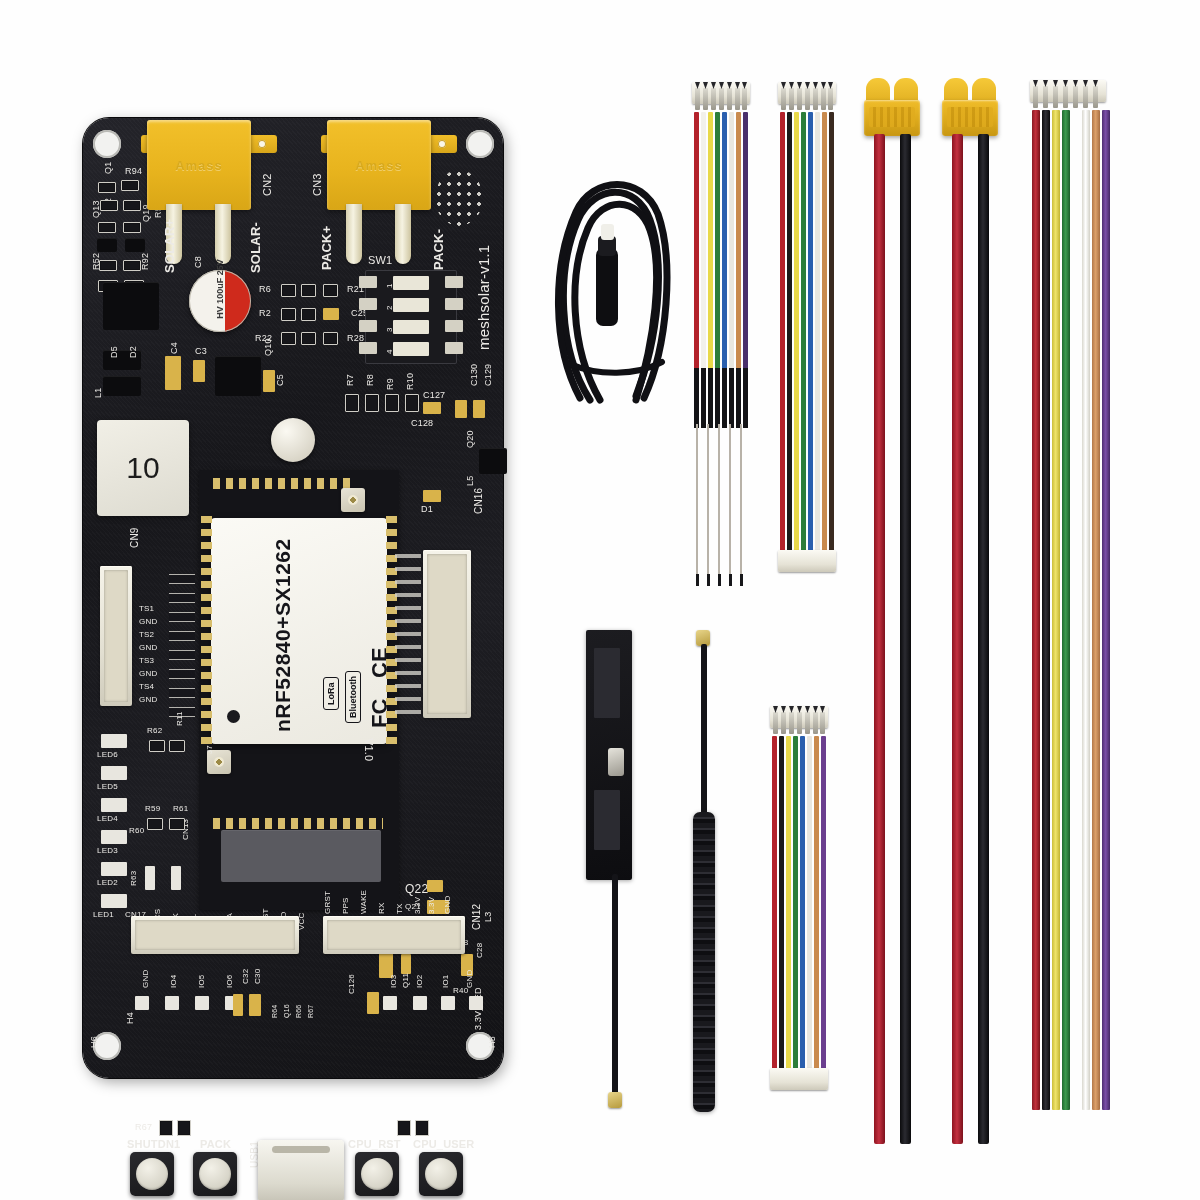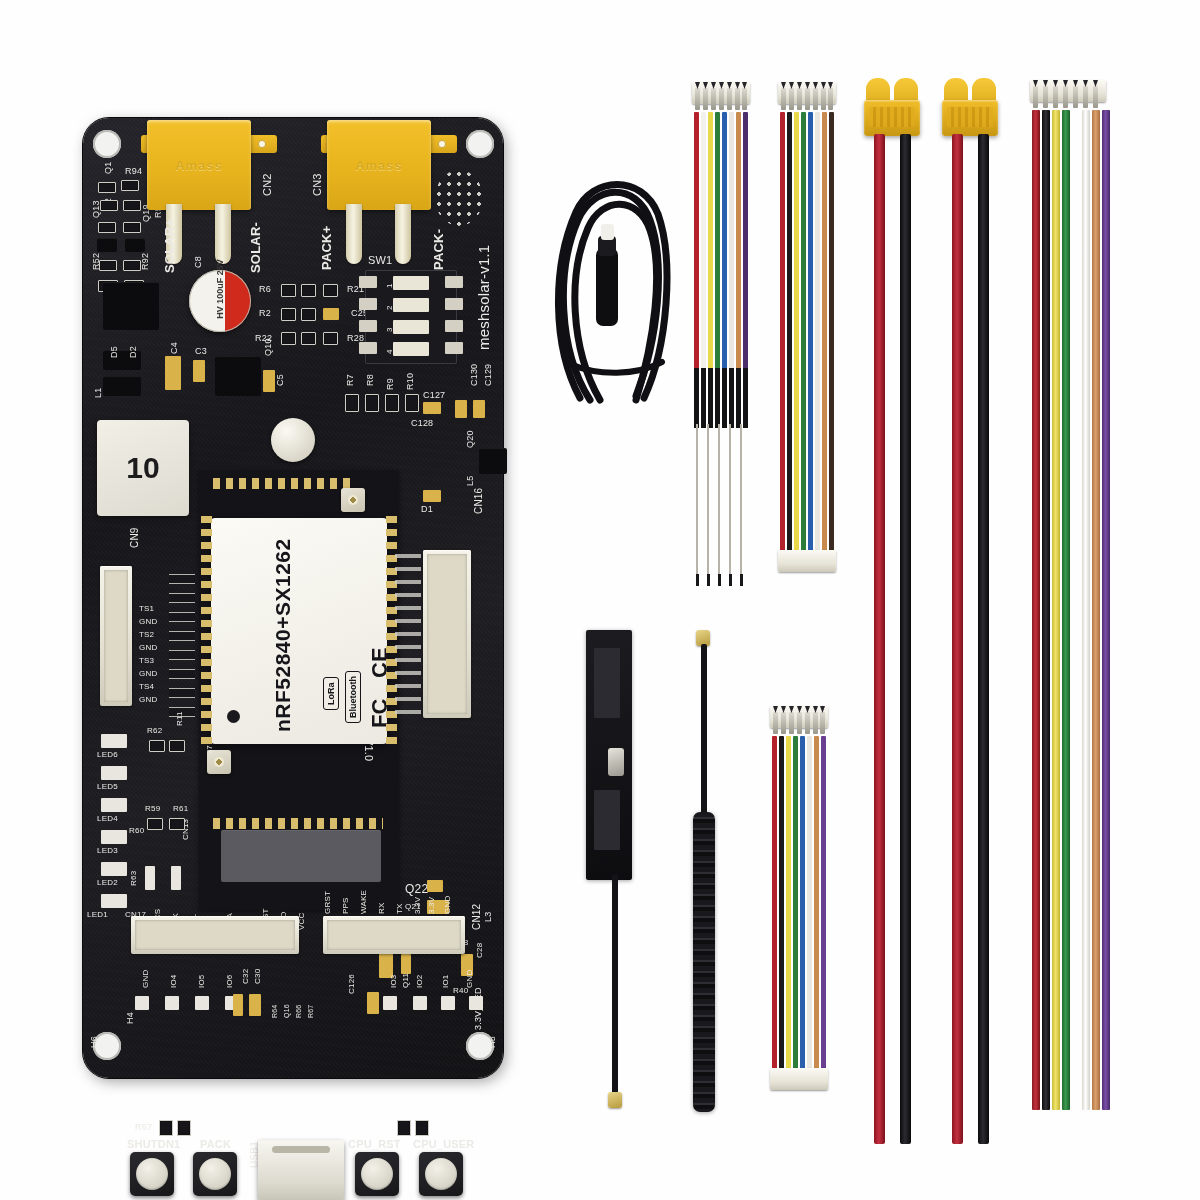--- a/index.html
+++ b/index.html
@@ -60,21 +60,21 @@
   .ecap{position:absolute;width:62px;height:62px;border-radius:50%;
       background:linear-gradient(90deg,#f4f2ec 0 58%,#cf2a1c 58% 100%);
       box-shadow:0 2px 5px rgba(0,0,0,.5),inset 0 0 0 1px #b9b5a8;}
   .ecap span{position:absolute;left:0;right:0;top:13px;text-align:center;color:#3a3a3a;font-size:9px;
       line-height:12px;transform:rotate(-90deg);transform-origin:center;font-weight:bold;}
 
   
   .ind{position:absolute;background:linear-gradient(160deg,#f1efe6,#dddbd0);border-radius:4px;
       box-shadow:0 2px 5px rgba(0,0,0,.45);}
   .ind span{position:absolute;inset:0;display:flex;align-items:center;justify-content:center;
-      color:#1c1c1c;font-size:30px;font-weight:bold;}
+      color:#1c1c1c;font-size:30px;font-weight:normal;}
 
   
   .round{position:absolute;border-radius:50%;background:radial-gradient(circle at 35% 30%,#fbf9f2,#cdc8b8);
       box-shadow:0 2px 4px rgba(0,0,0,.45);}
 
   
   .dip{position:absolute;background:#1a1a1e;border-radius:2px;box-shadow:inset 0 0 0 1px #3a3a40;}
   .dipsw{position:absolute;background:#e9e6d8;border-radius:1px;}
   .dippin{position:absolute;background:#d4d1c4;border-radius:1px;}
 
@@ -363,21 +363,21 @@
     <div class="silk" style="left:14px;top:632px;font-size:8px;">LED6</div>
     <div class="pad" style="left:18px;top:648px;width:26px;height:14px;"></div>
     <div class="silk" style="left:14px;top:664px;font-size:8px;">LED5</div>
     <div class="pad" style="left:18px;top:680px;width:26px;height:14px;"></div>
     <div class="silk" style="left:14px;top:696px;font-size:8px;">LED4</div>
     <div class="pad" style="left:18px;top:712px;width:26px;height:14px;"></div>
     <div class="silk" style="left:14px;top:728px;font-size:8px;">LED3</div>
     <div class="pad" style="left:18px;top:744px;width:26px;height:14px;"></div>
     <div class="silk" style="left:14px;top:760px;font-size:8px;">LED2</div>
     <div class="pad" style="left:18px;top:776px;width:26px;height:14px;"></div>
-    <div class="silk" style="left:4px;top:792px;font-size:8px;">LED1</div>
+    <div class="silk" style="left:10px;top:792px;font-size:8px;">LED1</div>
     <div class="silk" style="left:42px;top:792px;font-size:8px;">CN17</div>
 
     <div class="silk" style="left:64px;top:608px;font-size:8px;">R62</div>
     <div class="silk v" style="left:92px;top:608px;font-size:8px;">R11</div>
     <div class="silk" style="left:62px;top:686px;font-size:8px;">R59</div>
     <div class="silk" style="left:90px;top:686px;font-size:8px;">R61</div>
     <div class="silk" style="left:46px;top:708px;font-size:8px;">R60</div>
     <div class="silk v" style="left:46px;top:768px;font-size:8px;">R63</div>
     <div class="silk v" style="left:58px;top:640px;font-size:8px;"></div>
     <div class="silk v" style="left:56px;top:722px;font-size:8px;"></div>

